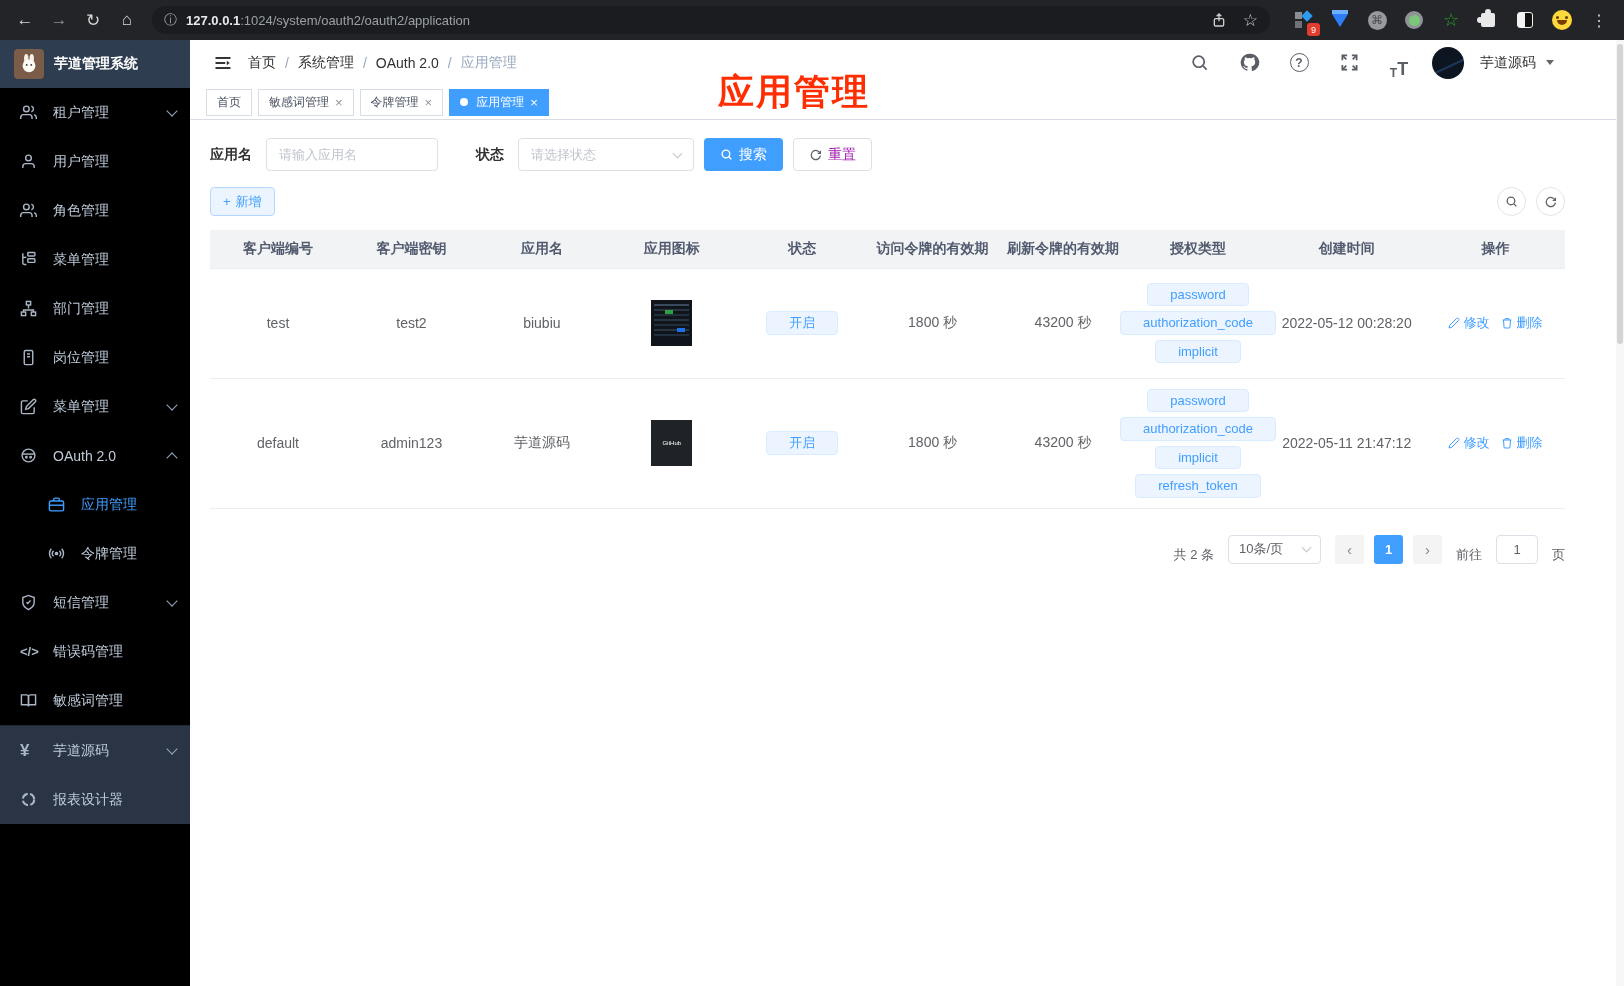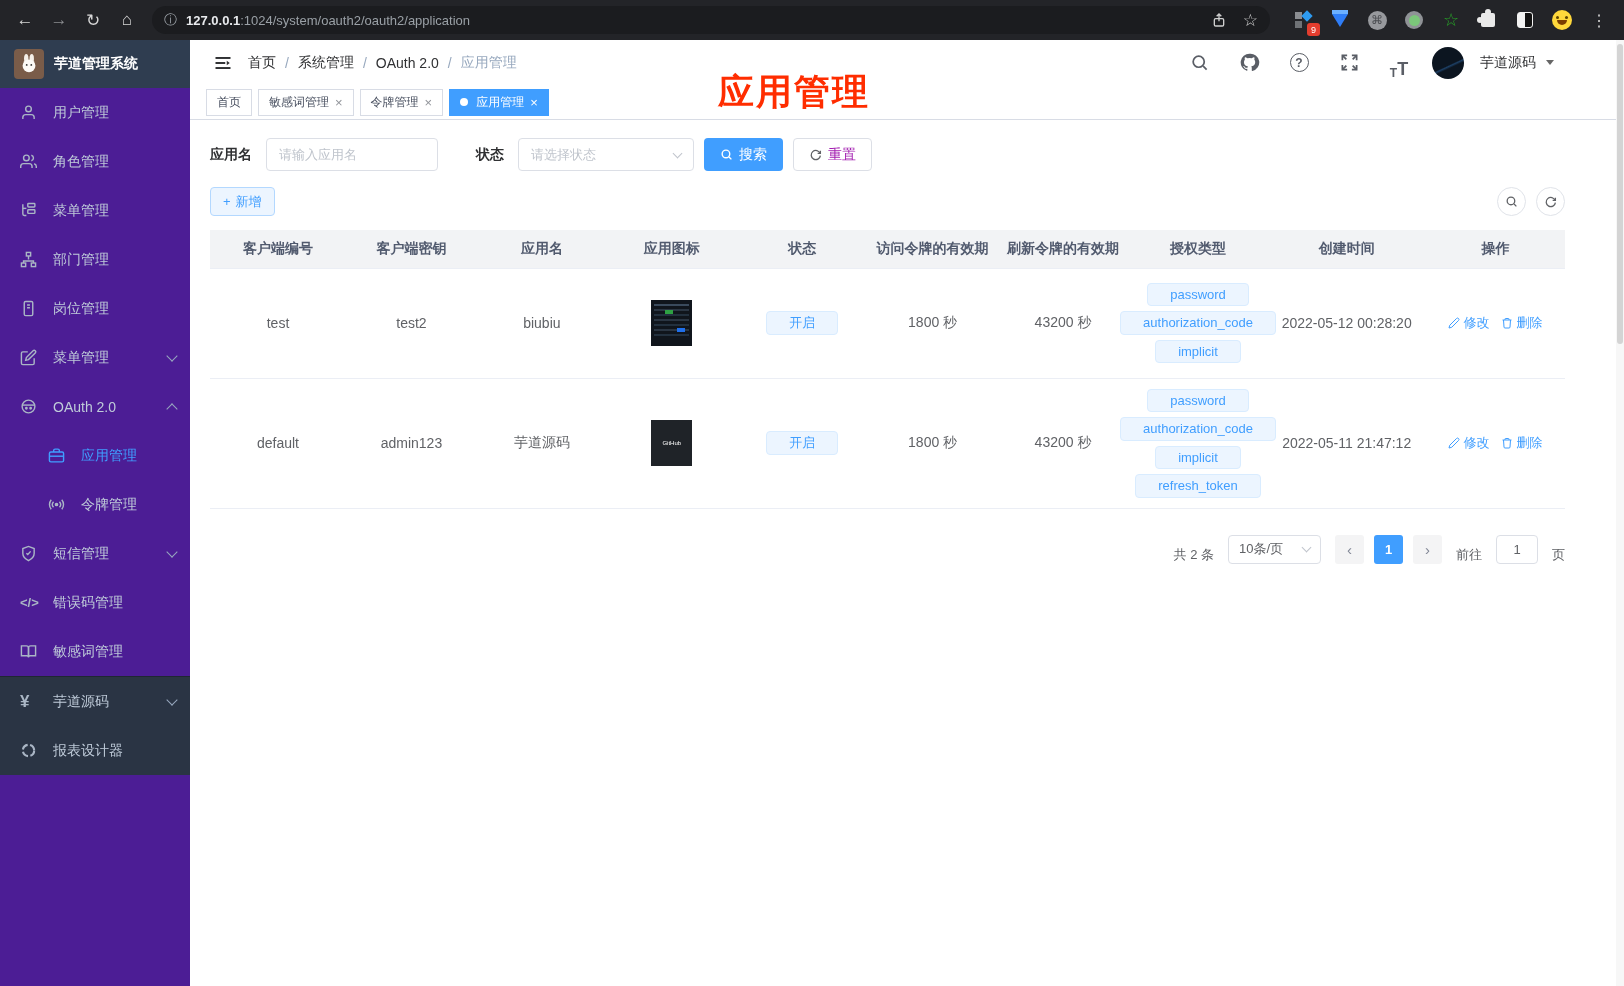--- a/index.html
+++ b/index.html
@@ -39,21 +39,21 @@
   .reader { width:16px; height:16px; border-radius:3px; background:linear-gradient(90deg,#f2f2f2 50%,#111 50%); border:1px solid #f2f2f2; }
   .emoji { width:20px; height:20px; border-radius:50%; background:#ffd83b; position:relative; }
   .emoji::before { content:""; position:absolute; left:4px; top:6px; width:3px; height:3px; border-radius:50%; background:#5b4300; box-shadow:9px 0 0 #5b4300; }
   .emoji::after { content:""; position:absolute; left:5px; top:10px; width:10px; height:5px; border-radius:0 0 10px 10px; background:#7a3d00; }
   .dots { color:#cfcfcf; font-size:16px; letter-spacing:0; }
 
   
   .app { display:flex; height:946px; }
 
   
-  .sidebar { width:190px; background:#4c1d95; color:#bfcbd9; display:flex; flex-direction:column; flex:0 0 auto;justify-content:flex-end; }
+  .sidebar { width:190px; background:#000000; color:#bfcbd9; display:flex; flex-direction:column; flex:0 0 auto;justify-content:flex-end; }
   .logo-row { height:48px; background:#2f3d50; display:flex; align-items:center; padding:0 14px; gap:10px; flex:0 0 auto; }
   .logo-img { width:30px; height:30px; border-radius:4px; background:#7a5c49; display:flex; align-items:center; justify-content:center; overflow:hidden; }
   .logo-title { color:#fff; font-size:14px; font-weight:bold; white-space:nowrap; }
   .menu { flex:1; overflow:hidden; }
   .menu-item { height:49px; display:flex; align-items:center; padding:0 14px 0 20px; font-size:14px; cursor:pointer; }
   .menu-item .mi-icon { width:17px; height:17px; margin-right:16px; color:#aab6c5; flex:0 0 auto; }
   .menu-item .mi-label { flex:1; white-space:nowrap; }
   .menu-item.child { padding-left:48px; }
   .menu-item.active { color:#409eff; }
   .menu-item.active .mi-icon { color:#409eff; }
@@ -219,20 +219,32 @@
             <ellipse cx="15" cy="6" rx="2.4" ry="5" fill="#f5efe8"></ellipse>
             <circle cx="12" cy="14" r="7" fill="#fdfaf6"></circle>
             <circle cx="9.5" cy="13" r="1" fill="#333"></circle>
             <circle cx="14.5" cy="13" r="1" fill="#333"></circle>
           </svg>
       </div>
       <div class="logo-title">芋道管理系统</div>
     </div>
     <nav class="menu">
 
+      <div class="menu-item">
+        <span class="mi-icon">
+            <svg viewBox="0 0 24 24" fill="none" stroke="currentColor" stroke-width="2">
+              <path d="M17 21v-2a4 4 0 0 0-4-4H5a4 4 0 0 0-4 4v2"></path>
+              <circle cx="9" cy="7" r="4"></circle>
+              <path d="M23 21v-2a4 4 0 0 0-3-3.87"></path>
+              <path d="M16 3.13a4 4 0 0 1 0 7.75"></path>
+            </svg>
+          </span>
+        <span class="mi-label">租户管理</span>
+        <span class="caret"></span>
+      </div>
 
       <div class="menu-item">
         <span class="mi-icon">
             <svg viewBox="0 0 24 24" fill="none" stroke="currentColor" stroke-width="2">
               <path d="M20 21v-2a4 4 0 0 0-4-4H8a4 4 0 0 0-4 4v2"></path>
               <circle cx="12" cy="7" r="4"></circle>
             </svg>
           </span>
         <span class="mi-label">用户管理</span>
       </div>

